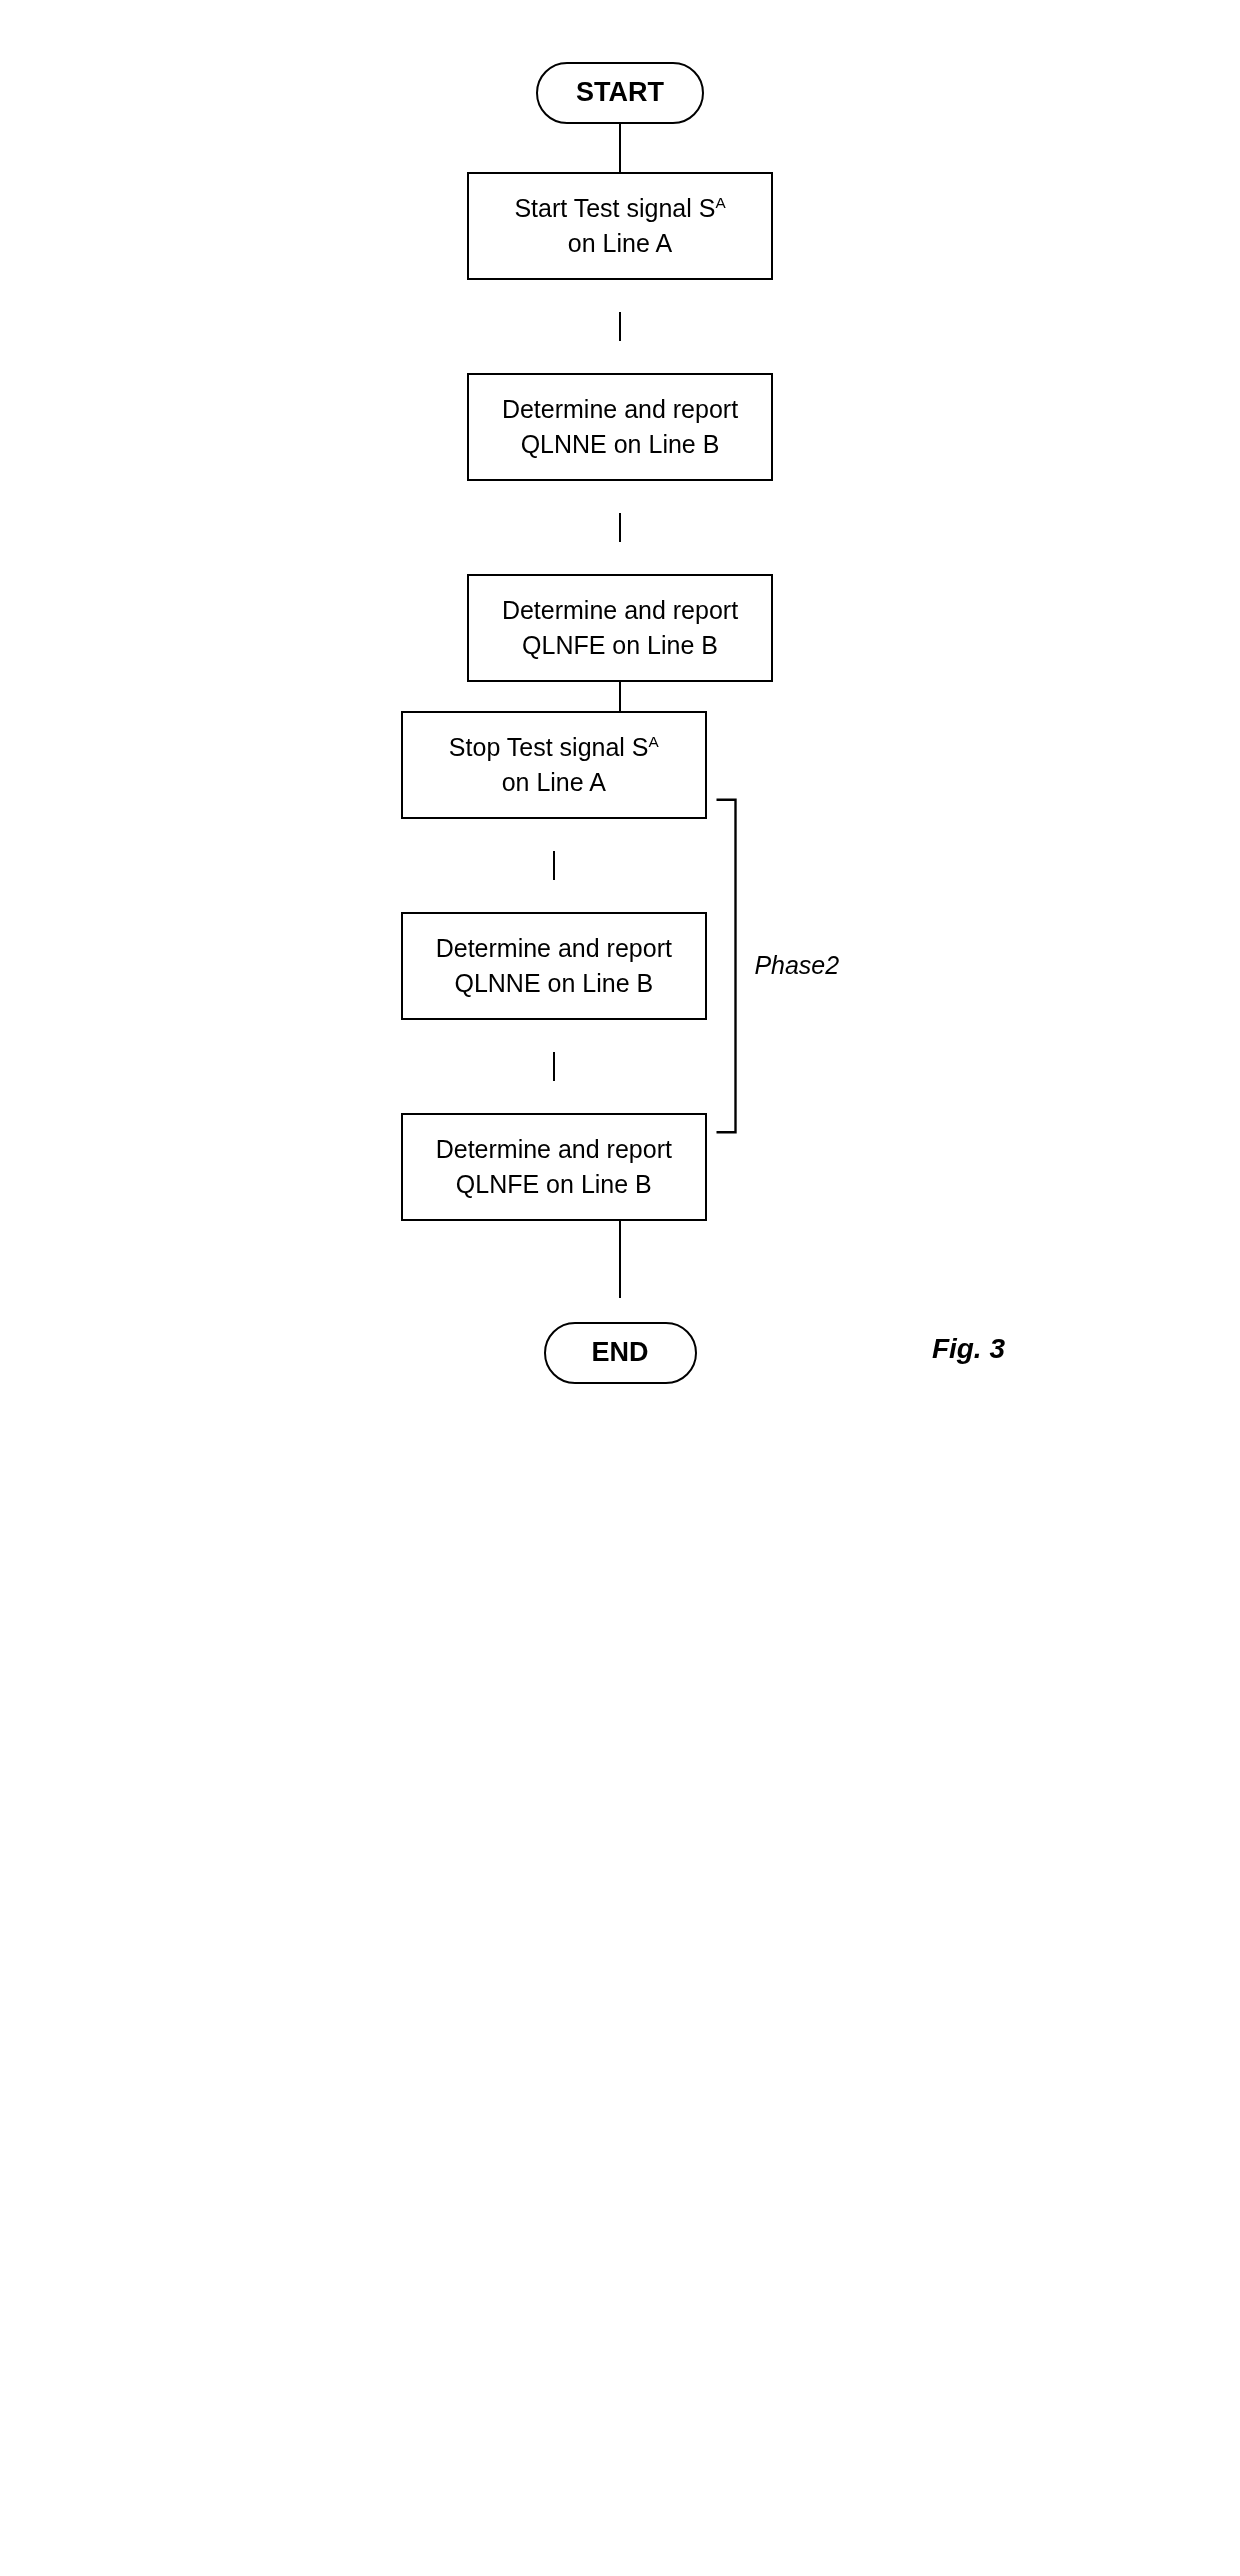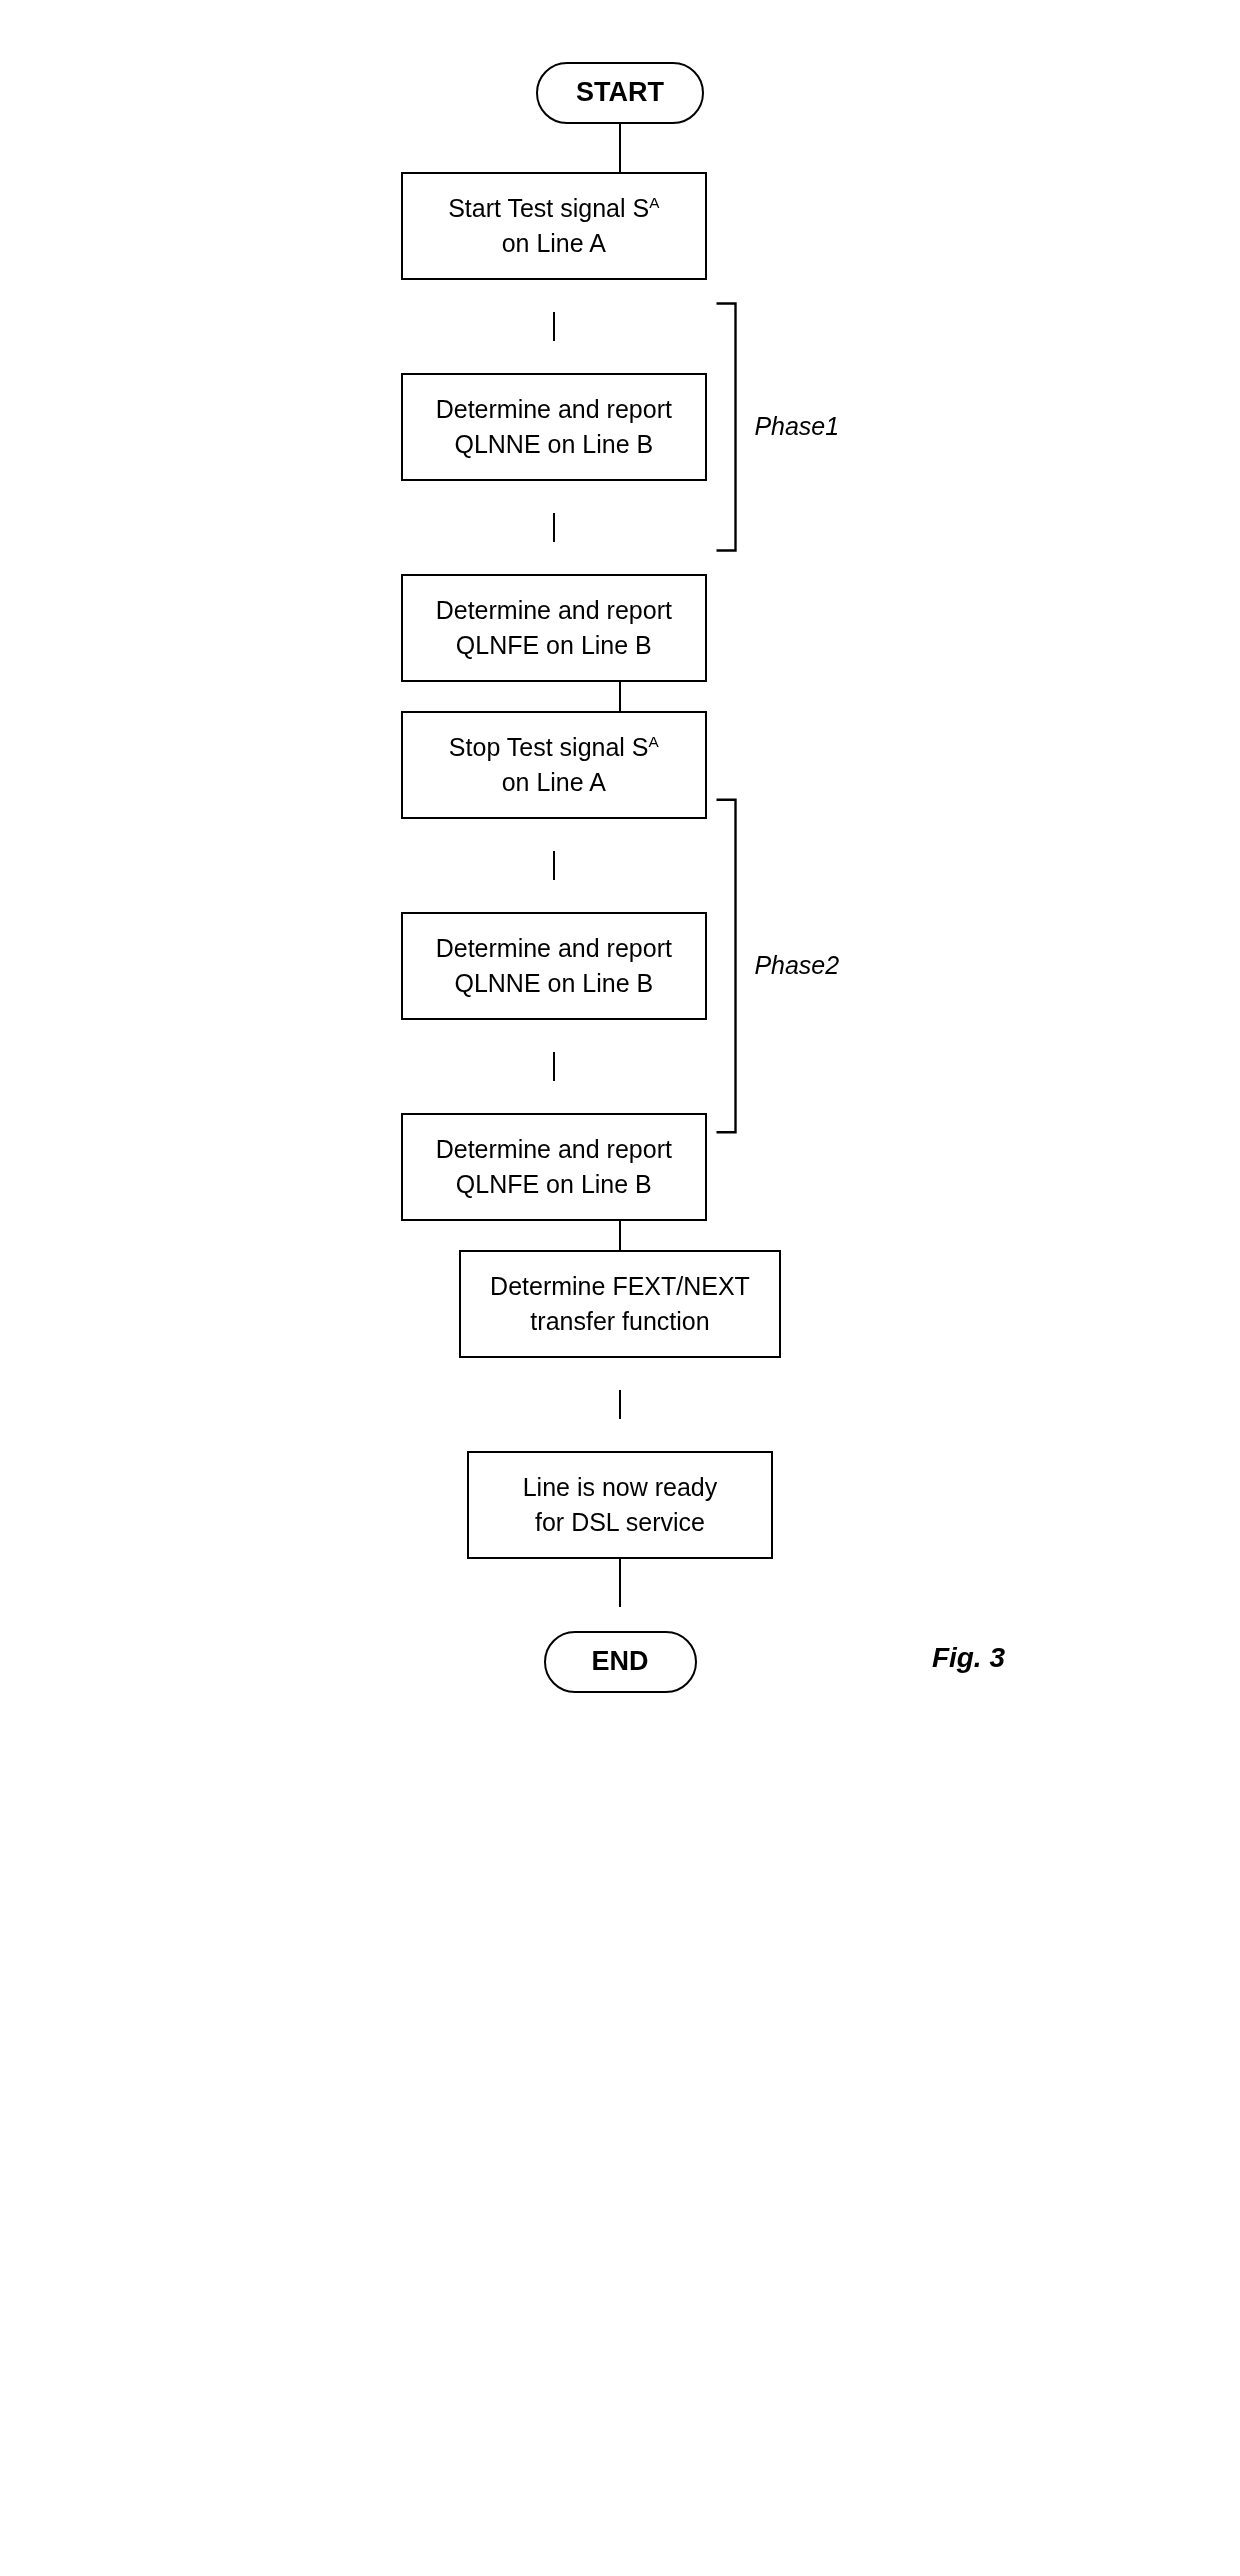--- a/index.html
+++ b/index.html
@@ -125,27 +125,20 @@
 
       <div class="connector connector-short"></div>
 
       <div class="node-process">
         <span>Determine  and report</span><br>
         <span>QLNFE on Line B</span>
       </div>
 
     </div>
 
-    <div class="bracket-and-label">
-      <svg class="bracket-svg" width="38" height="268" viewBox="0 0 40 280">
-
-        <path d="M 10 10 L 30 10 L 30 270 L 10 270" stroke="#000" stroke-width="2.5" fill="none"></path>
-      </svg>
-      <span class="phase-label">Phase1</span>
-    </div>
   </div>
 
   <div class="connector connector-short"></div>
 
   <div class="row-with-bracket">
     <div class="bracket-group">
 
       <div class="node-process">
         <span>Stop Test signal S</span><sup>A</sup><br>
         <span>on Line A</span>
@@ -171,35 +164,20 @@
       <svg class="bracket-svg" width="38" height="354" viewBox="0 0 40 370">
         <path d="M 10 10 L 30 10 L 30 360 L 10 360" stroke="#000" stroke-width="2.5" fill="none"></path>
       </svg>
       <span class="phase-label">Phase2</span>
     </div>
   </div>
 
   <div class="connector connector-short"></div>
 
   <div class="row-with-bracket">
-    <div class="bracket-group">
-
-      <div class="node-process">
-        <span>Determine  FEXT/NEXT</span><br>
-        <span>transfer function</span>
-      </div>
-
-      <div class="connector connector-short"></div>
-
-      <div class="node-process">
-        <span>Line is now ready</span><br>
-        <span>for DSL service</span>
-      </div>
-
-    </div>
 
   </div>
 
   <div class="connector connector-med"></div>
 
   <div class="node-terminal">END</div>
 
   <div class="fig-label">Fig. 3</div>
 
 </div>

